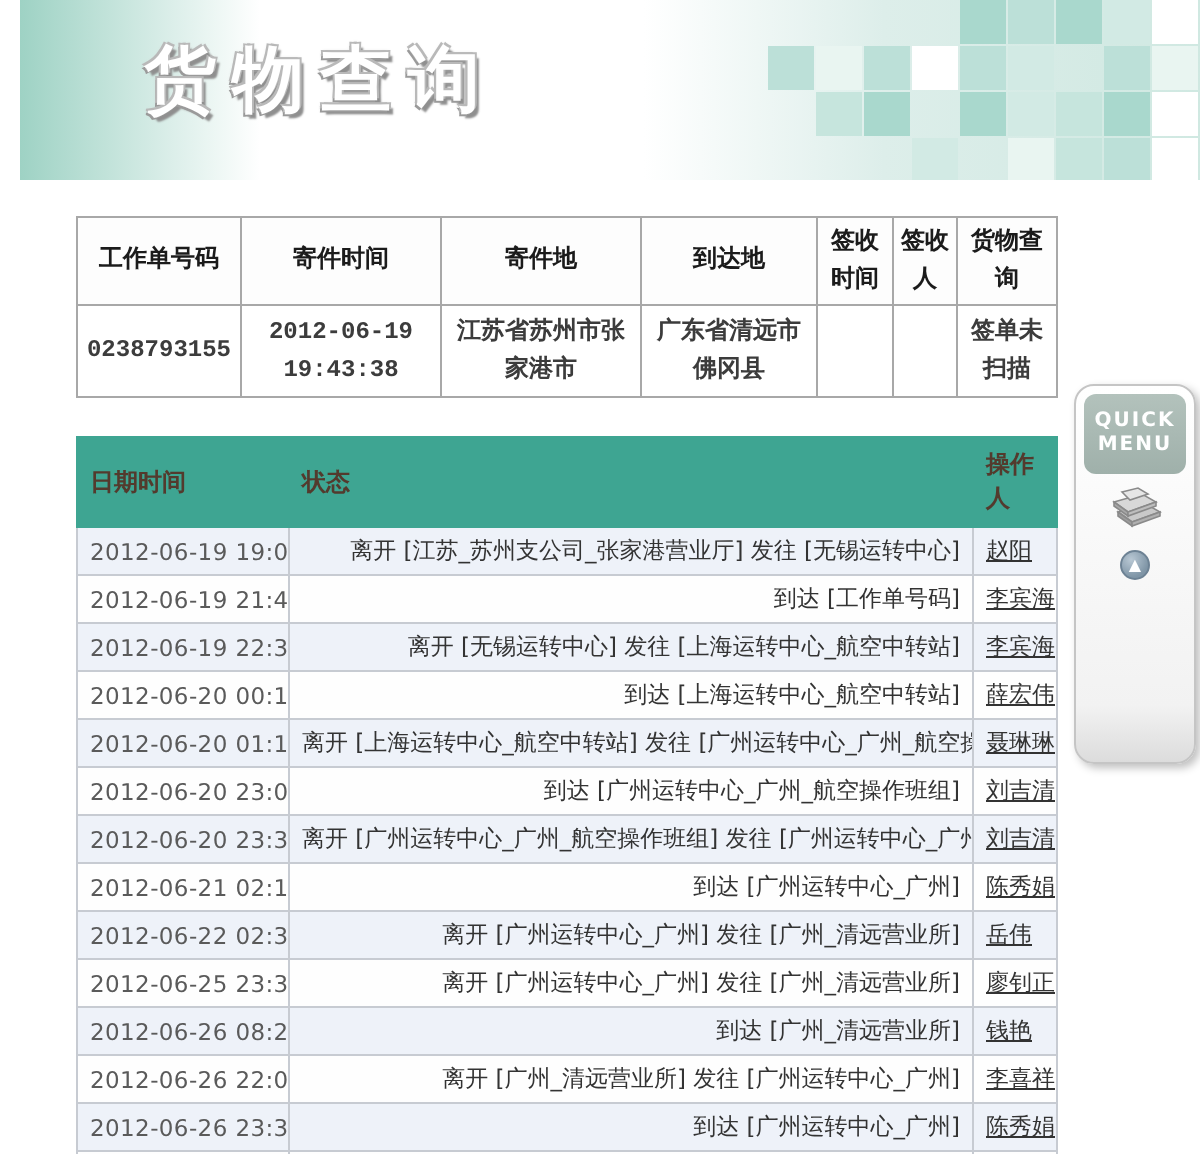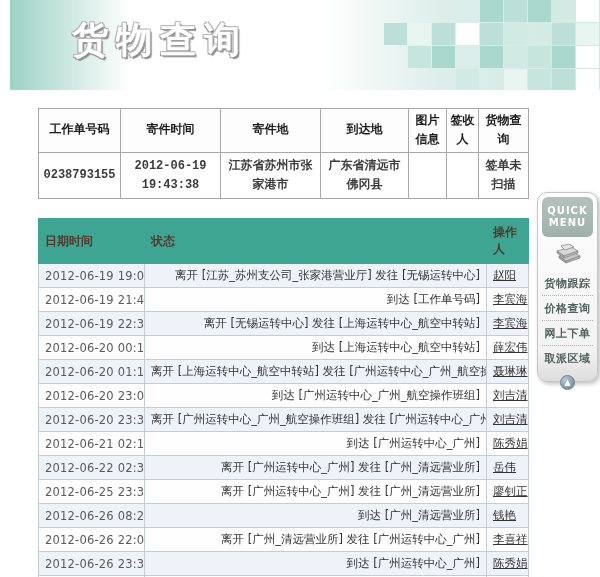--- a/index.html
+++ b/index.html
@@ -99,21 +99,21 @@
     <div class="banner-title">货物查询</div>
   </div>
 
   <table class="summary-table">
     <thead>
       <tr>
         <th style="width:82px">工作单号码</th>
         <th style="width:100px">寄件时间</th>
         <th style="width:100px">寄件地</th>
         <th style="width:88px">到达地</th>
-        <th style="width:38px">图片信息</th>
+        <th style="width:38px">签收时间</th>
         <th style="width:32px">签收人</th>
         <th style="width:50px">货物查询</th>
       </tr>
     </thead>
     <tbody>
       <tr>
         <td>0238793155</td>
         <td style="white-space:normal">2012-06-19 19:43:38</td>
         <td style="white-space:normal">江苏省苏州市张家港市</td>
         <td style="white-space:normal">广东省清远市佛冈县</td>
@@ -218,24 +218,18 @@
           <polygon points="6,14 20,10 27,14 13,19" fill="#c9c9c9"></polygon>
           <polygon points="6,14 13,19 13,21 6,16" fill="#9d9d9d"></polygon>
           <polygon points="13,19 27,14 27,16 13,21" fill="#b0b0b0"></polygon>
           <polygon points="4,9 18,5 25,9 11,14" fill="#d8d8d8"></polygon>
           <polygon points="4,9 11,14 11,16 4,11" fill="#a8a8a8"></polygon>
           <polygon points="11,14 25,9 25,11 11,16" fill="#bdbdbd"></polygon>
           <polygon points="8,4 16,2 21,5 12,8" fill="#e6e6e6"></polygon>
         </g>
       </svg>
     </div>
-    <div class="qm-items" id="qm-items">
-        <div class="qm-item">货物跟踪</div>
-        <div class="qm-item">价格查询</div>
-        <div class="qm-item">网上下单</div>
-        <div class="qm-item">取派区域</div>
-      </div>
     <div class="qm-foot">
       <div class="qm-top-btn">▲</div>
     </div>
   </div>
 
 </div>
 
 </body></html>

